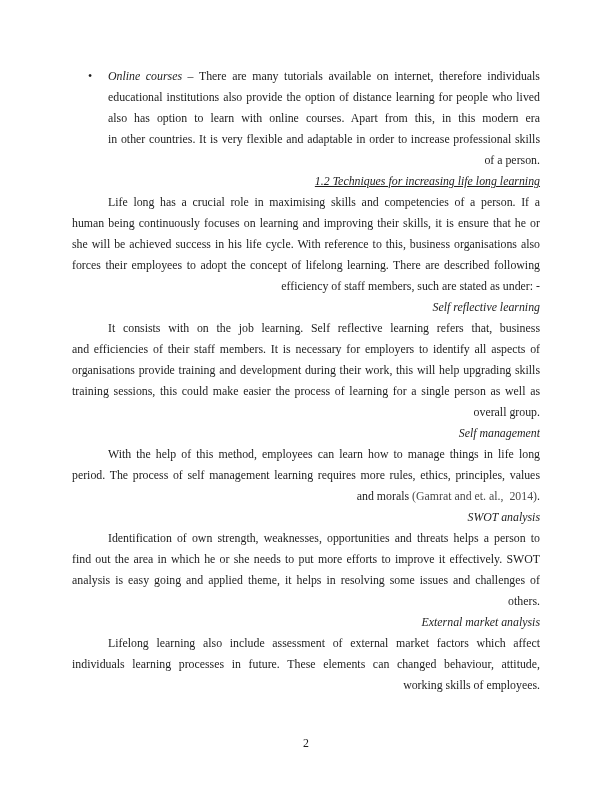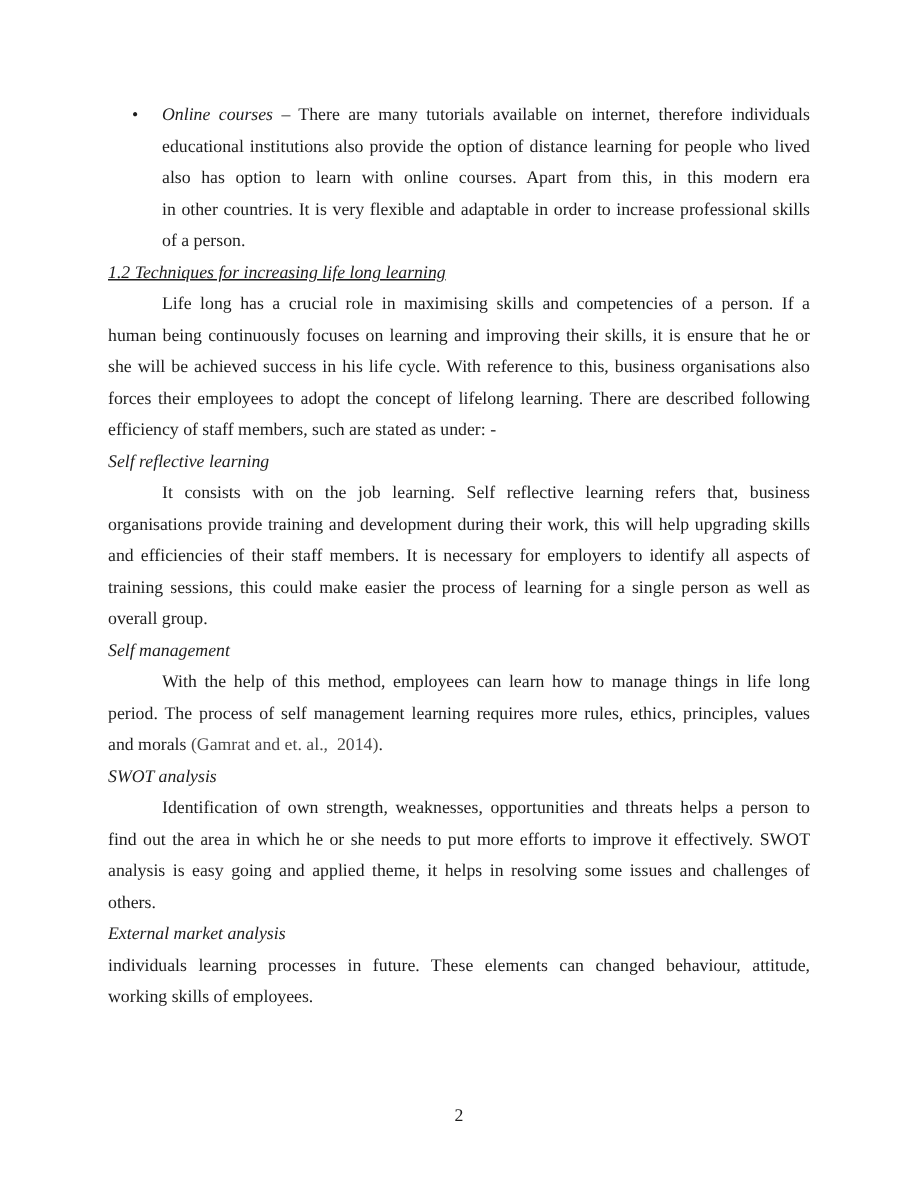--- a/index.html
+++ b/index.html
@@ -26,21 +26,21 @@
   .jline, .pline {
     line-height: 21px;
     height: 21px;
     overflow: hidden;
   }
   .jline {
     text-align: justify;
     text-align-last: justify;
   }
   .pline {
-    text-align: left;
+    text-align: right;
   }
   .indent {
     text-indent: 36px;
   }
   .bullet-item {
     position: relative;
     margin-left: 36px;
     width: 432px;
   }
   .bullet-marker {
@@ -97,22 +97,22 @@
           <div class="jline">forces their employees to adopt the concept of lifelong learning. There are described following</div>
         </div>
       <div class="pline">efficiency of staff members, such are stated as under: -</div>
     </div>
 
     <div class="pline bold-italic">Self reflective learning</div>
 
     <div>
       <div class="jline indent">It consists with on the job learning. Self reflective learning refers that, business</div>
       <div>
+          <div class="jline">and efficiencies of their staff members. It is necessary for employers to identify all aspects of</div>
           <div class="jline">organisations provide training and development during their work, this will help upgrading skills</div>
-          <div class="jline">and efficiencies of their staff members. It is necessary for employers to identify all aspects of</div>
           <div class="jline">training sessions, this could make easier the process of learning for a single person as well as</div>
         </div>
       <div class="pline">overall group.</div>
     </div>
 
     <div class="pline bold-italic">Self management</div>
 
     <div>
       <div class="jline indent">With the help of this method, employees can learn how to manage things in life long</div>
       <div>
@@ -128,20 +128,21 @@
       <div>
           <div class="jline">find out the area in which he or she needs to put more efforts to improve it effectively. SWOT</div>
           <div class="jline">analysis is easy going and applied theme, it helps in resolving some issues and challenges of</div>
         </div>
       <div class="pline">others.</div>
     </div>
 
     <div class="pline bold-italic">External market analysis</div>
 
     <div>
+      <div class="jline indent">Lifelong learning also include assessment of external market factors which affect</div>
       <div>
           <div class="jline">individuals learning processes in future. These elements can changed behaviour, attitude,</div>
         </div>
       <div class="pline">working skills of employees.</div>
     </div>
 
   </div>
 
   <div class="footer">2</div>
 </div>

